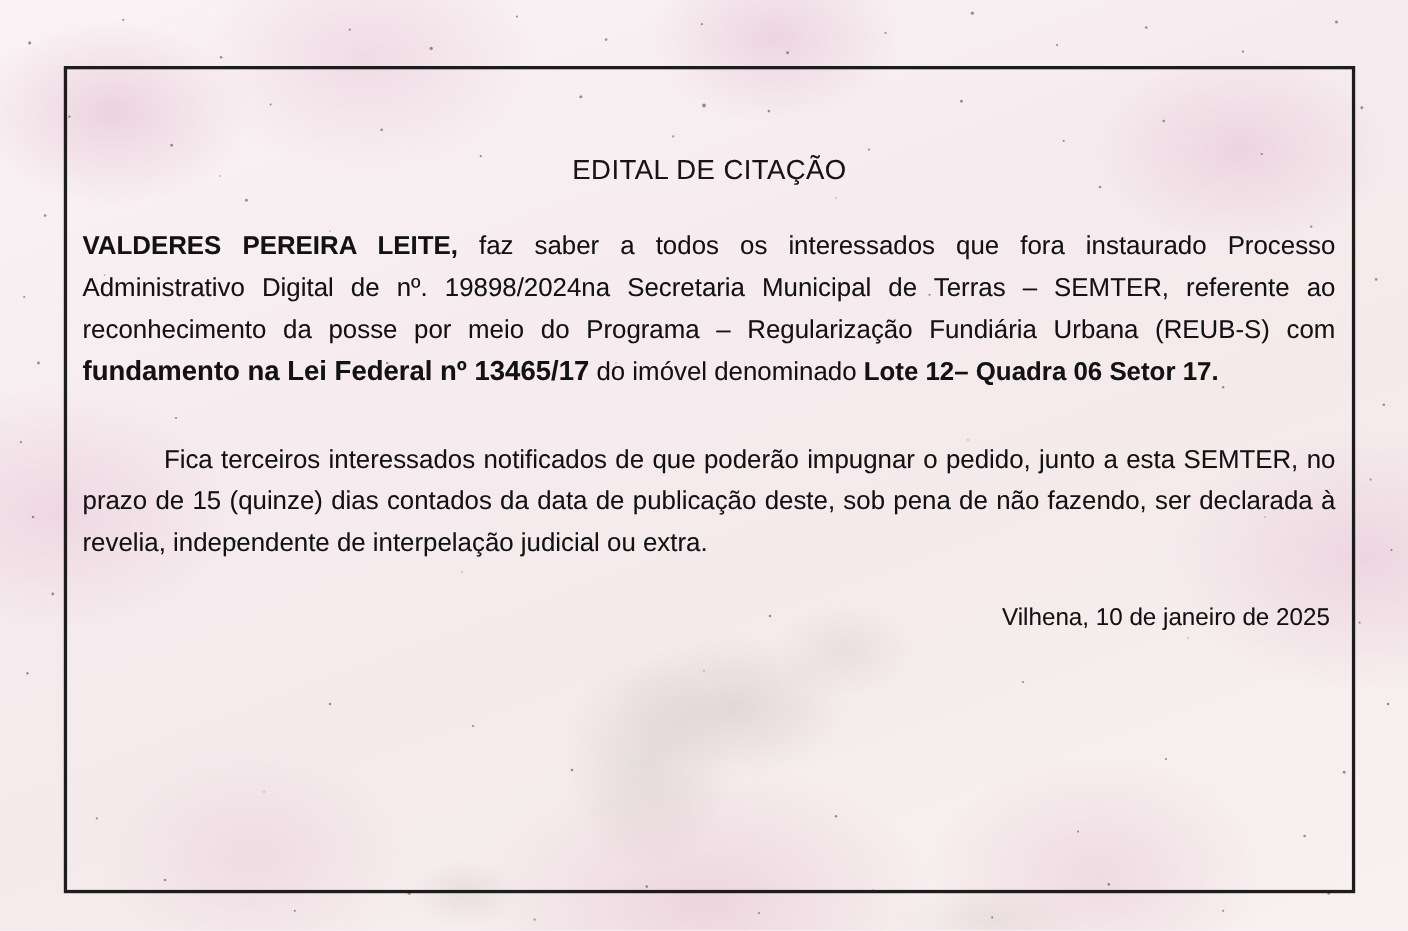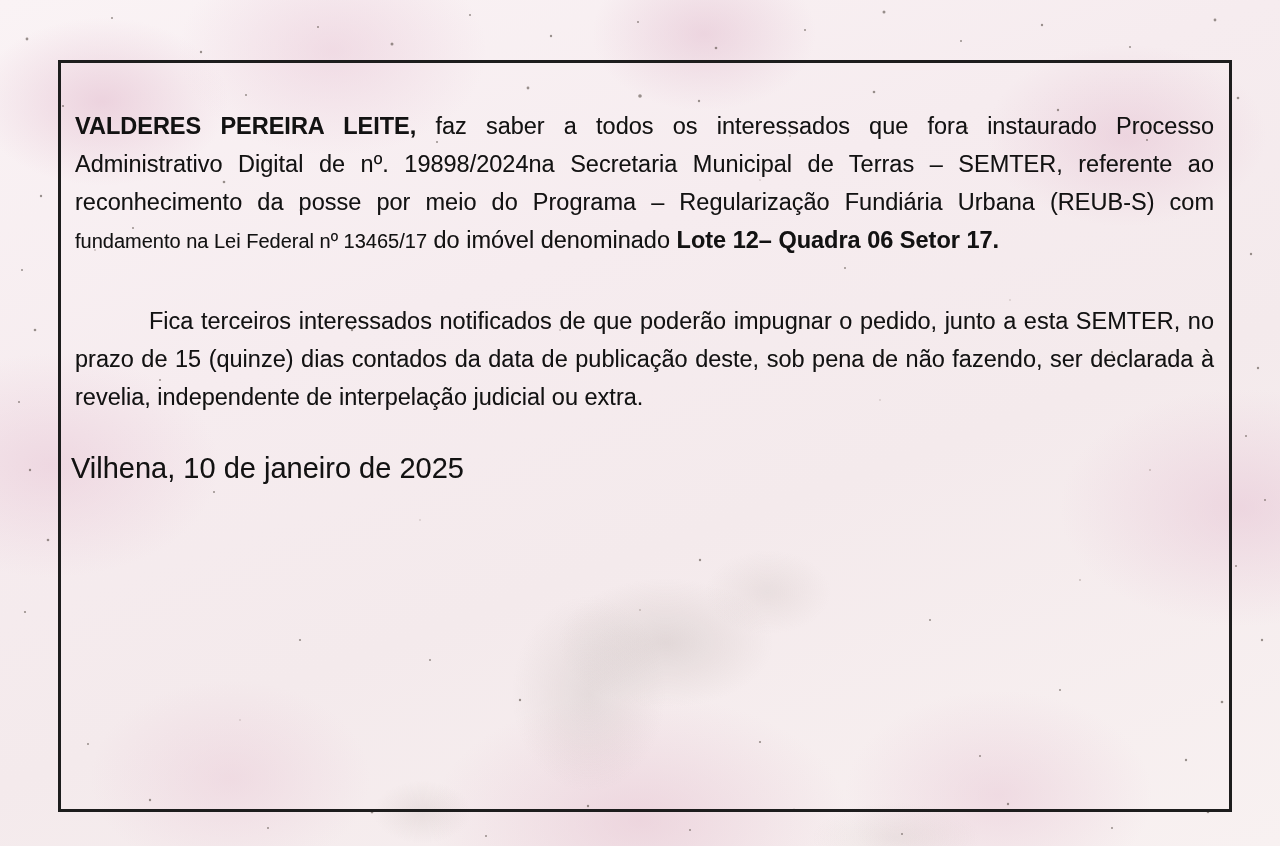--- a/index.html
+++ b/index.html
@@ -101,28 +101,28 @@
     text-indent: 74px;
   }
   .p3 {
     margin-top: 26px;
     text-indent: 74px;
   }
 
   b, .bold { font-weight: 700; }
 
   .small-bold {
-    font-weight: 400;
-    font-size: 20px;
+    font-weight: 700;
+    font-size: 25px;
   }
 
   .sign-line {
     margin-top: 36px;
-    text-align: left;
-    font-size: 29px;
+    text-align: right;
+    font-size: 22px;
     color: #121212;
     padding-right: 10px;
   }
 
   
   .doc-title, .body-text, .sign-line {
     text-shadow: 0 0 0.6px rgba(0,0,0,0.25);
   }
 </style>
 </head>
@@ -220,20 +220,21 @@
         <circle cx="1080" cy="580" r="0.9"></circle>
       <circle cx="760" cy="180" r="0.8"></circle>
         <circle cx="200" cy="160" r="0.9"></circle>
         <circle cx="1010" cy="300" r="0.8"></circle>
     </g>
   </svg>
 
   <div class="notice">
     <div class="inner">
 
+      <h1 class="doc-title">EDITAL DE CITAÇÃO</h1>
 
       <p class="body-text p1"><span class="bold">VALDERES PEREIRA LEITE,</span><span> faz saber a todos os interessados que fora instaurado Processo Administrativo Digital de nº. 19898/2024na Secretaria Municipal de Terras – SEMTER, referente ao reconhecimento da posse por meio do Programa – Regularização Fundiária Urbana (REUB-S) com </span><span class="small-bold">fundamento na Lei Federal nº 13465/17</span><span> do imóvel denominado </span><span class="bold">Lote 12– Quadra 06 Setor 17.</span></p>
 
       <p class="body-text p2">Fica terceiros interessados notificados de que poderão impugnar o pedido, junto a esta SEMTER, no prazo de 15 (quinze) dias contados da data de publicação deste, sob pena de não fazendo, ser declarada à revelia, independente de interpelação judicial ou extra.</p>
 
 
       <div class="sign-line">Vilhena, 10 de janeiro de 2025</div>
 
     </div>
   </div>

